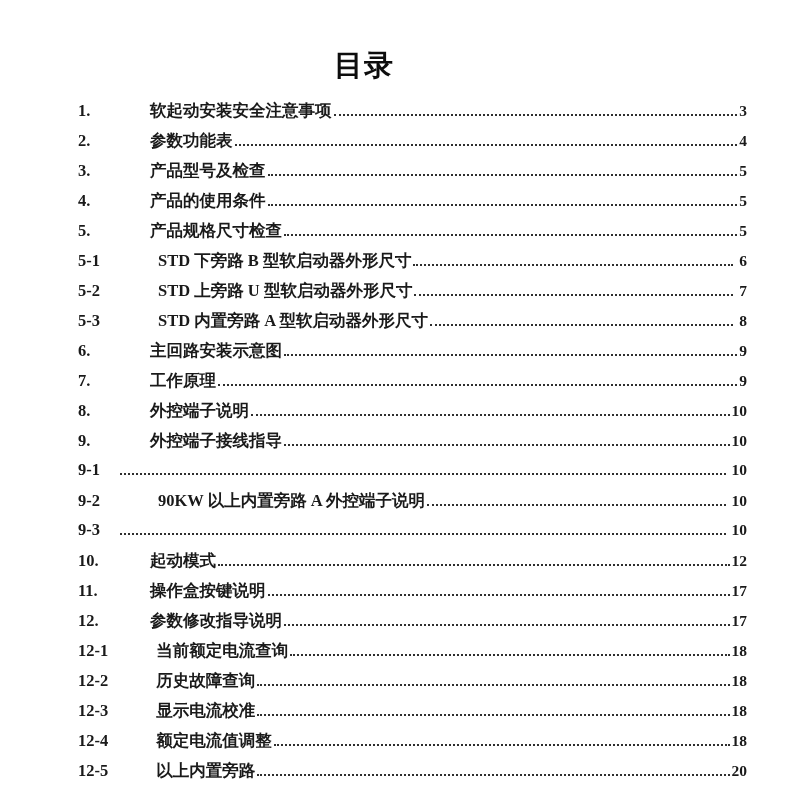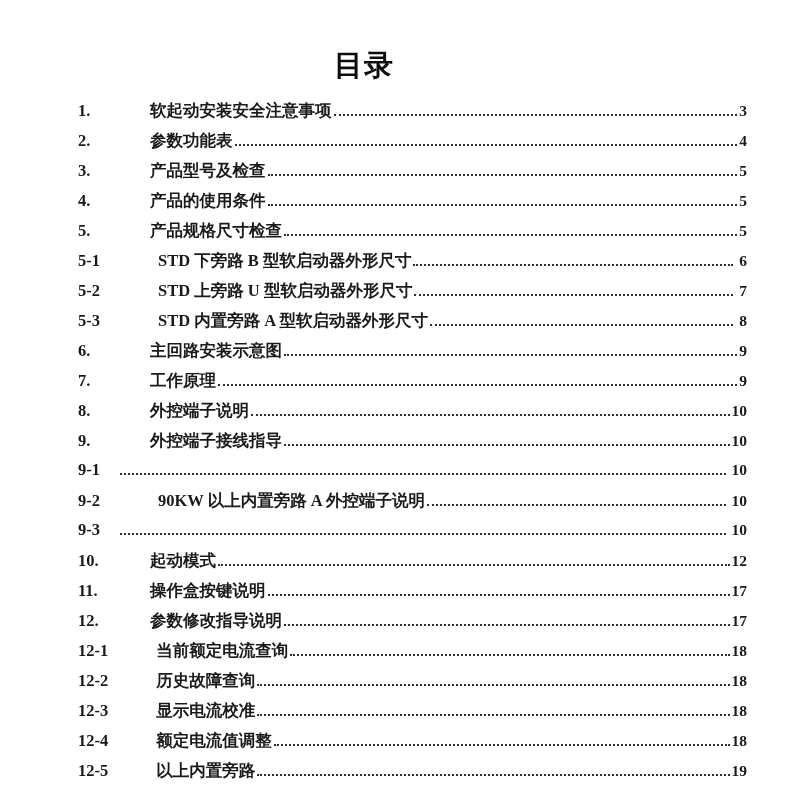--- a/index.html
+++ b/index.html
@@ -211,16 +211,16 @@
       <div class="toc-row sub tight">
         <span class="num">12-4</span>
         <span class="text">额定电流值调整</span>
         <span class="dots"></span>
         <span class="page-num">18</span>
       </div>
       <div class="toc-row sub tight">
         <span class="num">12-5</span>
         <span class="text">以上内置旁路</span>
         <span class="dots"></span>
-        <span class="page-num">19</span>
+        <span class="page-num">20</span>
       </div>
     </div>
 </div>
 
 </body></html>

